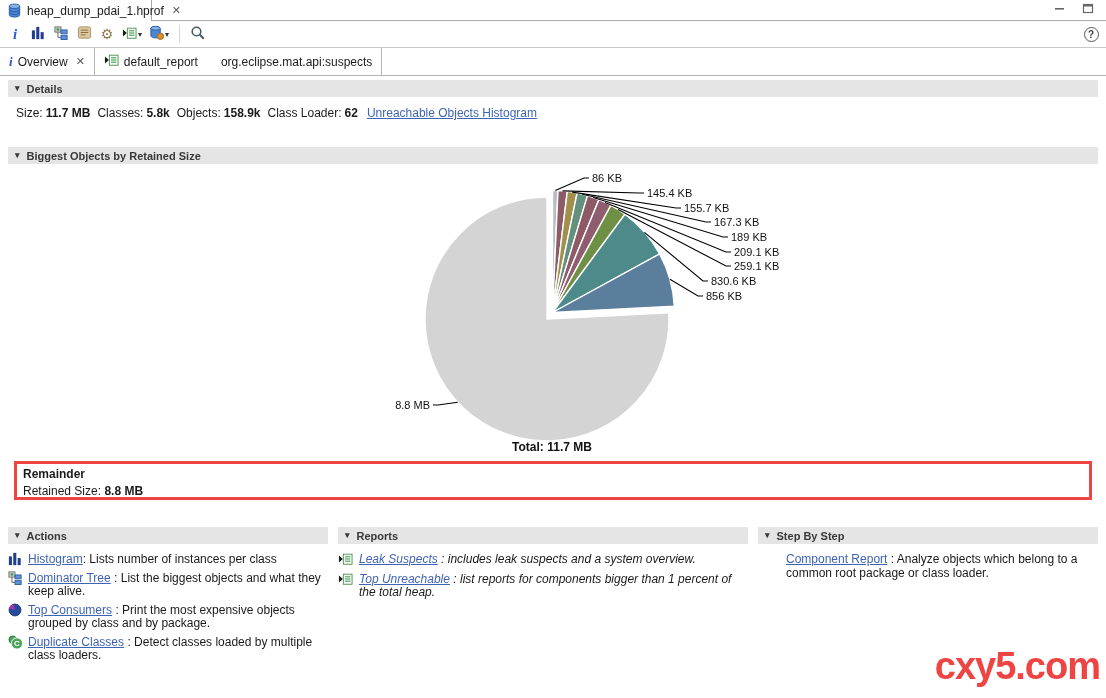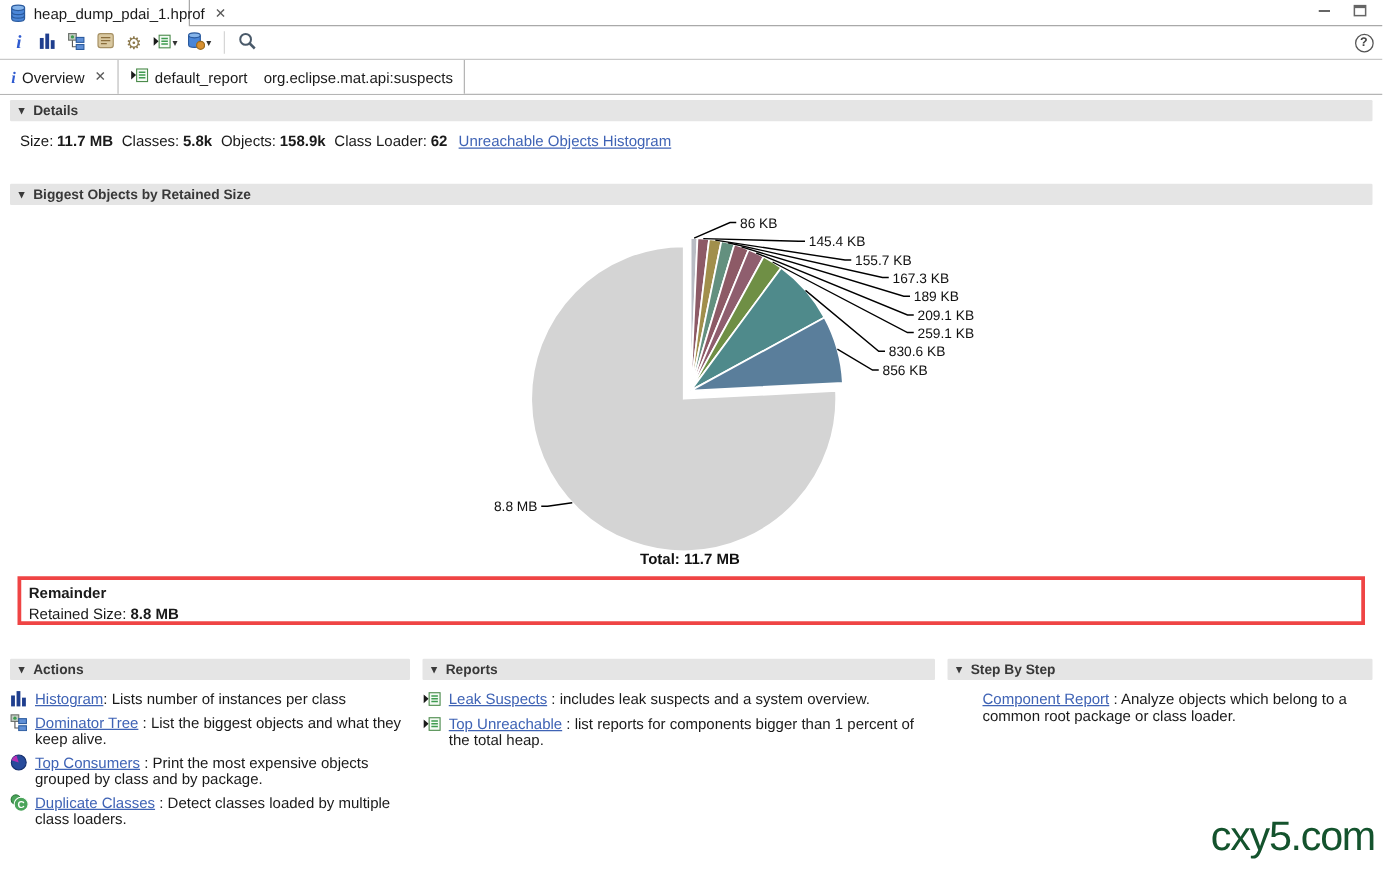--- a/index.html
+++ b/index.html
@@ -28,21 +28,21 @@
   .info-i { font-family:"Liberation Serif", serif; font-style:italic; font-weight:bold;
     color:#2f5bd0; font-size:15px; line-height:15px; }
   .help { width:15px; height:15px; border:1.5px solid #555; border-radius:50%; font-size:10px;
     font-weight:bold; display:flex; align-items:center; justify-content:center; color:#444; }
   .gearchar { font-size:14px; color:#8d7a4e; line-height:14px; }
 
   
   .view-tabbar { height:28px; border-bottom:1px solid #b5b5b5; display:flex; align-items:stretch; }
   .vtab { display:flex; align-items:center; gap:5px; padding:0 9px; border-right:1px solid #b5b5b5;
     background:#fff; cursor:pointer; white-space:nowrap; }
-  .vtab .gap2 { margin-left:8px; }
+  .vtab .gap2 { margin-left:18px; }
 
   
   .section-header { margin:4px 8px 0; background:#e5e5e5; height:17px; display:flex;
     align-items:center; gap:7px; padding:0 7px; font-weight:bold; font-size:11px; color:#383838;
     border-radius:1px; cursor:pointer; }
   .tri { font-size:9px; color:#3a3a3a; line-height:9px; }
 
   
   .details-line { margin:9px 0 0 16px; height:16px; }
   .details-line b { margin:0 7px 0 3px; }
@@ -62,25 +62,25 @@
   
   .cols { display:flex; gap:10px; margin:27px 8px 0; align-items:flex-start; }
   .col .section-header { margin:0 0 9px 0; }
   .col-actions { width:320px; }
   .col-reports { width:410px; }
   .col-steps  { width:340px; }
   .items { }
   .item { position:relative; padding-left:20px; margin-bottom:5px; line-height:13.5px; }
   .item.no-icon { padding-left:28px; }
   .item-icon { position:absolute; left:0; top:-1px; width:16px; height:16px; }
-  .col-reports .item { padding-left:21px; margin-bottom:6px; }
-
-  
-  .watermark { position:absolute; right:6px; bottom:10px; font-size:33px; font-weight:normal;
-    color:#14532d; letter-spacing:-1px; }
+  .col-reports .item { padding-left:21px; margin-bottom:6px;font-style:italic; }
+
+  
+  .watermark { position:absolute; right:6px; bottom:10px; font-size:38px; font-weight:bold;
+    color:#ef4444; letter-spacing:-1px; }
 </style>
 </head>
 <body>
 
 <div class="file-tabbar">
   <div class="file-tab">
     <span class="item-icon" style="position:static"><svg width="15" height="15" viewBox="0 0 16 16">
           <path d="M2.5 3.5 v9 c0 1.4 2.5 2.5 5.5 2.5 s5.5 -1.1 5.5 -2.5 v-9" fill="#4a86d8" stroke="#2a5a9e"></path>
           <ellipse cx="8" cy="3.5" rx="5.5" ry="2.3" fill="#85b4ea" stroke="#2a5a9e"></ellipse>
           <path d="M2.5 6.8 c0 1.4 2.5 2.5 5.5 2.5 s5.5 -1.1 5.5 -2.5 M2.5 9.8 c0 1.4 2.5 2.5 5.5 2.5 s5.5 -1.1 5.5 -2.5" fill="none" stroke="#2a5a9e"></path>

